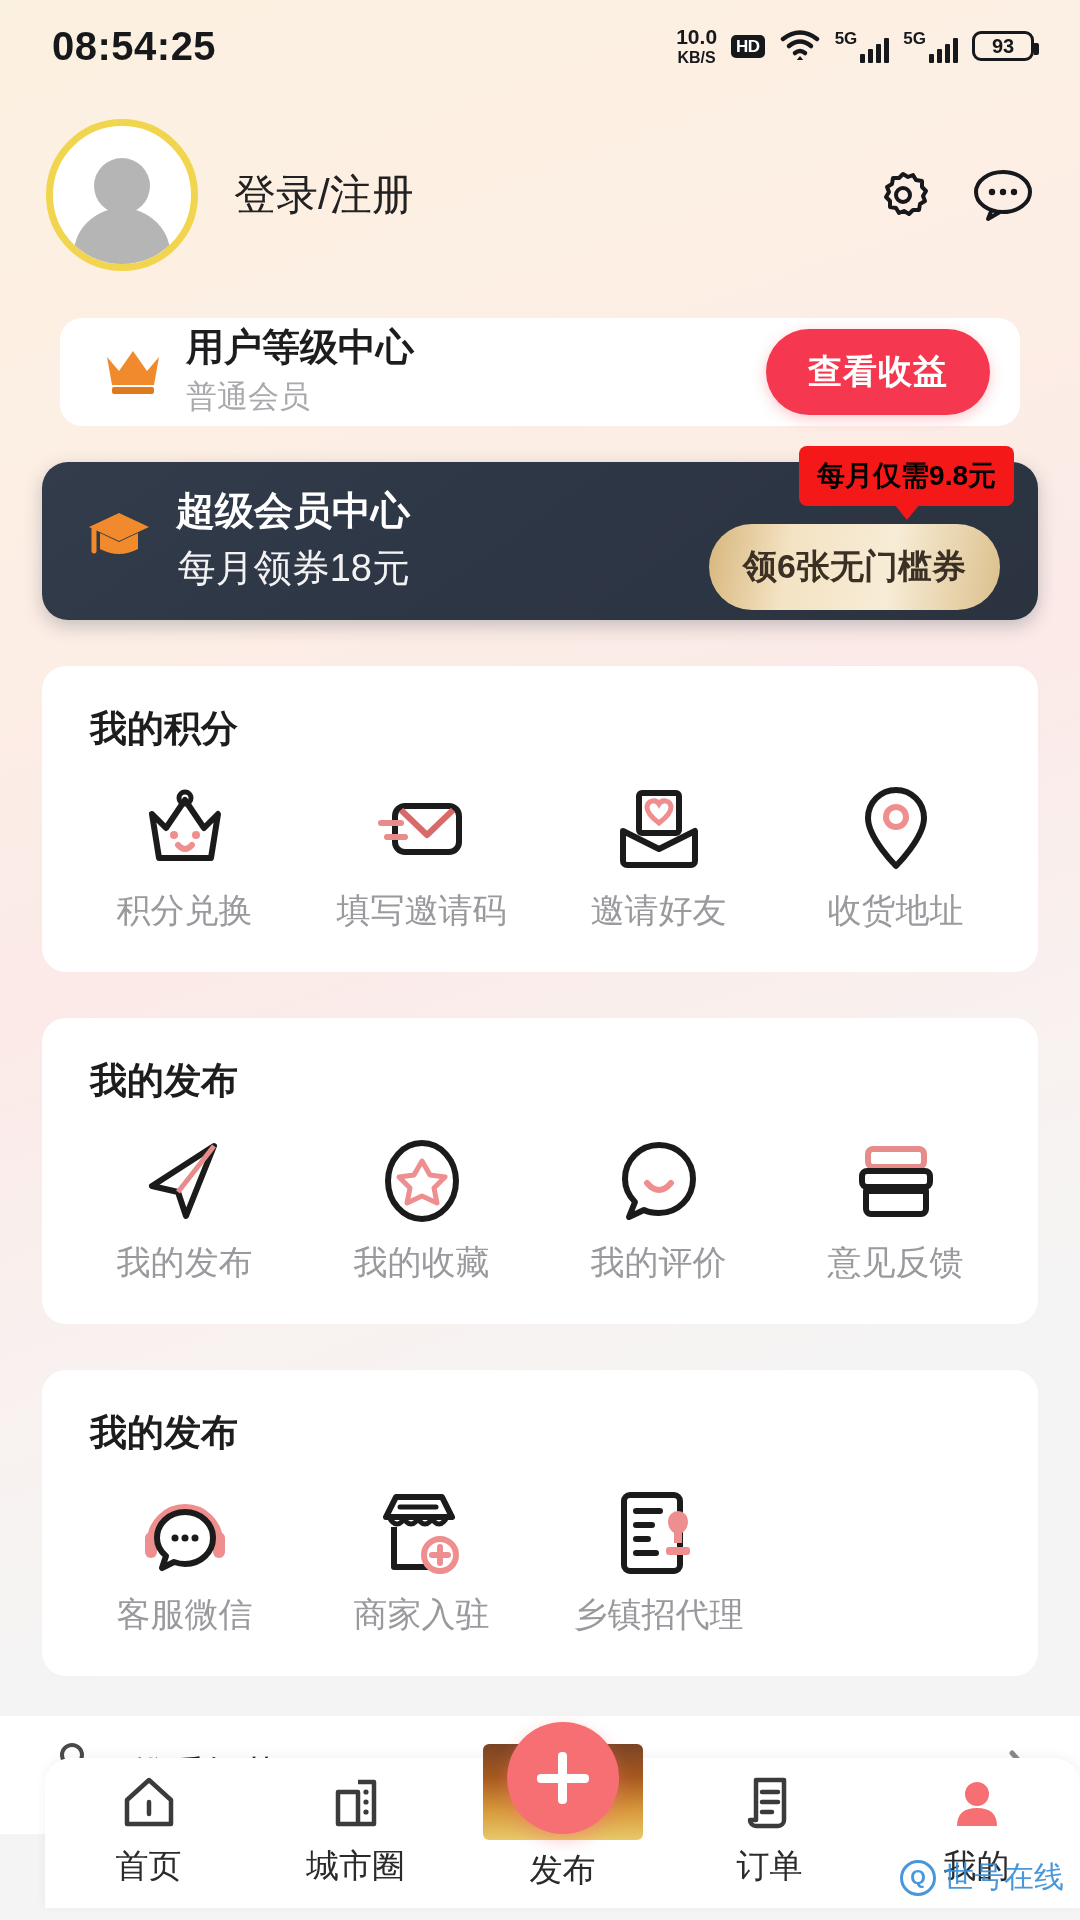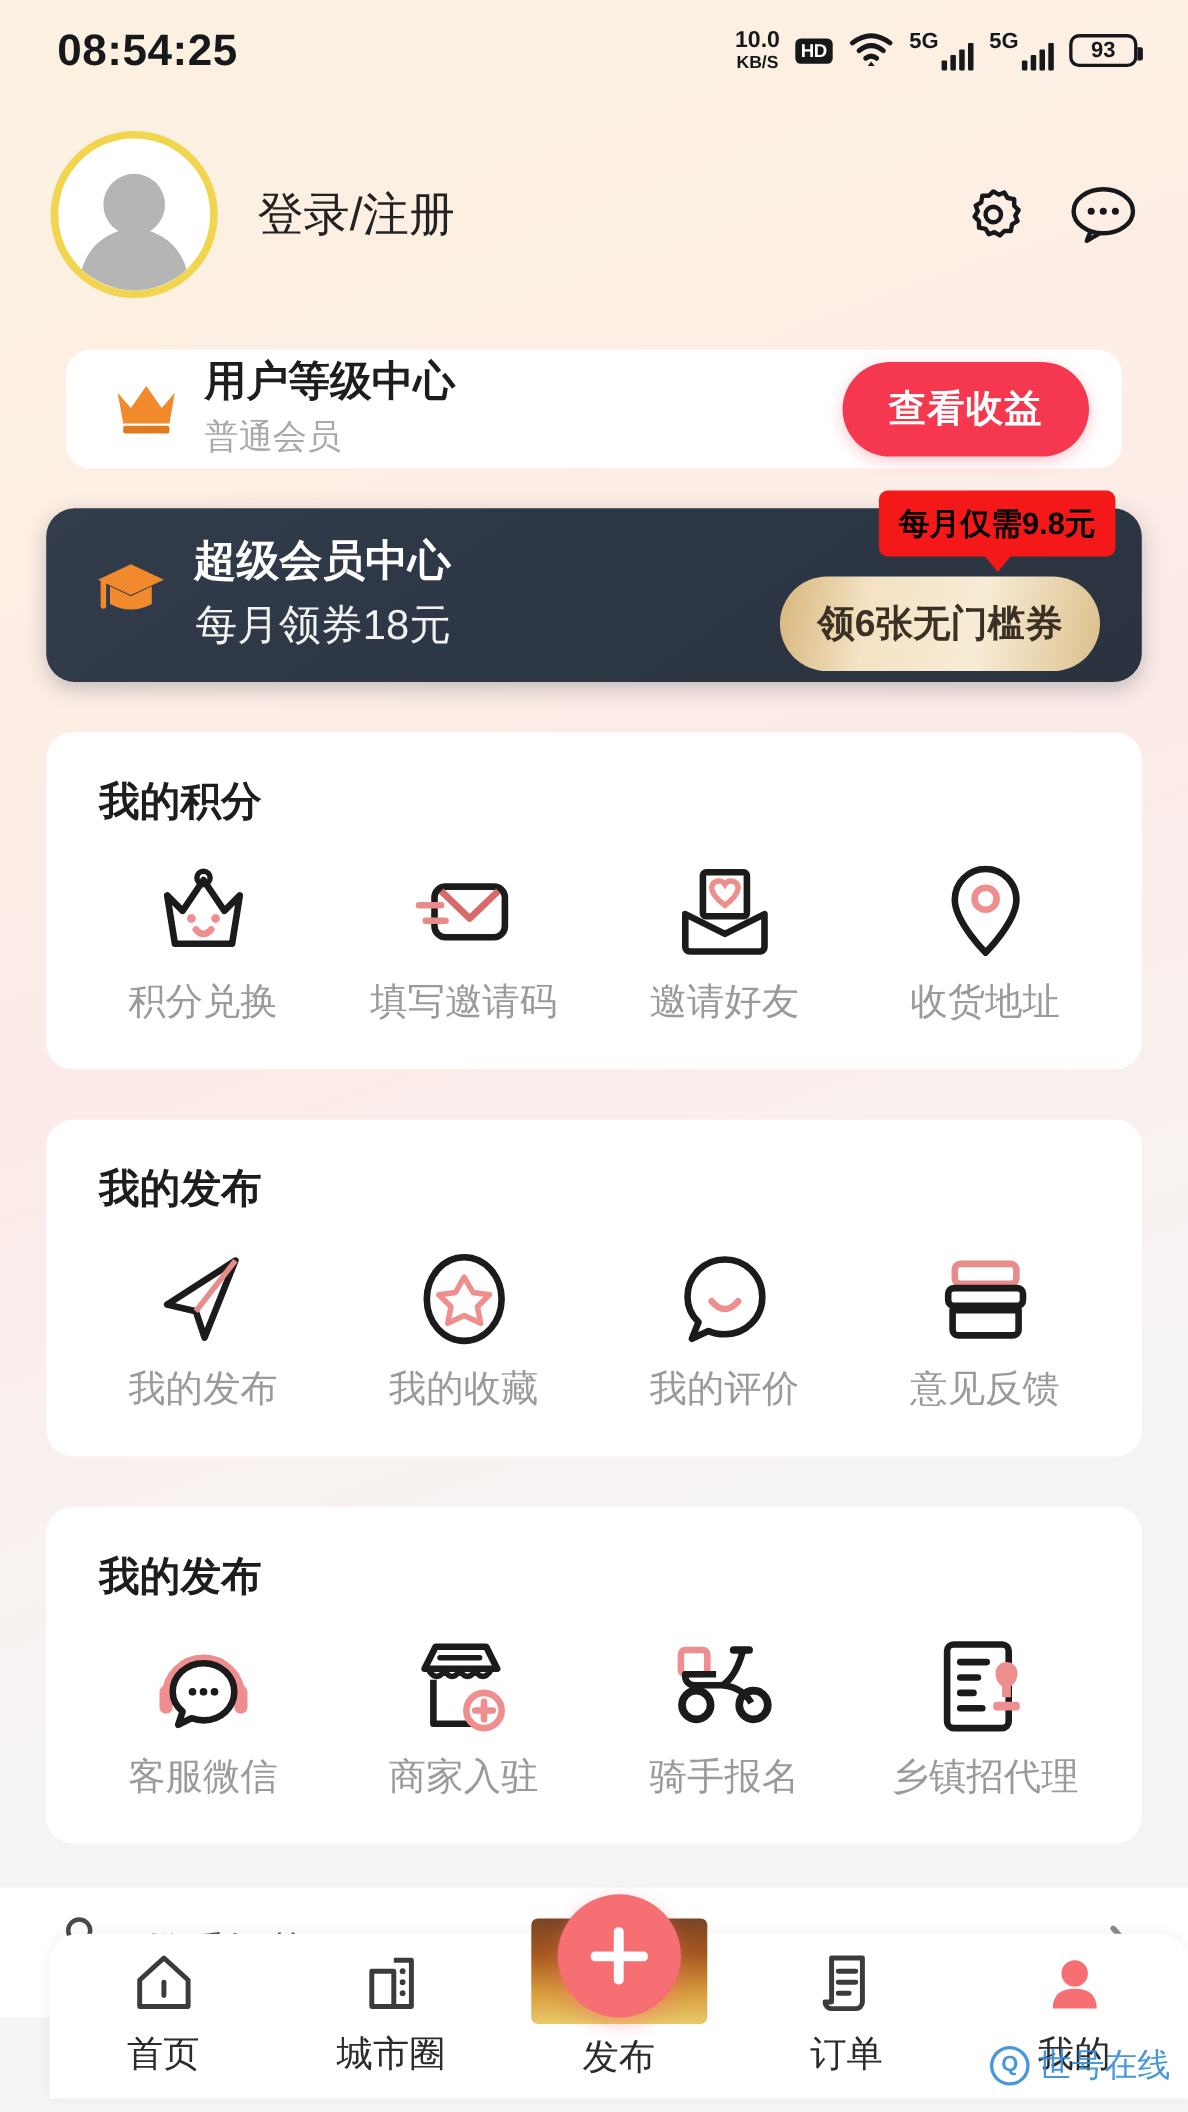--- a/index.html
+++ b/index.html
@@ -32,21 +32,21 @@
     background:#16181c;color:#fff;font-size:17px;font-weight:700;
     border-radius:5px;padding:3px 5px;line-height:1;letter-spacing:-.5px;
   }
   .bars{display:flex;align-items:flex-end;gap:3px;height:26px;}
   .bars i{display:block;width:5px;background:#16181c;border-radius:1px;}
   .bars i:nth-child(1){height:9px}
   .bars i:nth-child(2){height:14px}
   .bars i:nth-child(3){height:19px}
   .bars i:nth-child(4){height:25px}
   .sig{display:flex;align-items:flex-end;gap:3px;}
-  .sig .g{font-size:20px;font-weight:700;color:#16181c;line-height:1;margin-bottom:16px;}
+  .sig .g{font-size:17px;font-weight:700;color:#16181c;line-height:1;margin-bottom:16px;}
   .batt{
     width:62px;height:30px;border:3px solid #16181c;border-radius:9px;
     display:flex;align-items:center;justify-content:center;position:relative;
   }
   .batt span{font-size:20px;font-weight:600;color:#16181c;}
   .batt:after{content:"";position:absolute;right:-8px;top:9px;width:5px;height:12px;background:#16181c;border-radius:0 2px 2px 0;}
 
   
   .profile{ display:flex; align-items:center; padding:26px 46px 0 46px; height:180px;}
   .avatar{
@@ -382,33 +382,20 @@
           <svg width="88" height="88" viewBox="0 0 88 88">
             <path d="M18 8 H64 L74 28 H8 Z" fill="none" stroke="#1b1b1b" stroke-width="6" stroke-linejoin="round"></path>
             <path d="M22 18 H58" stroke="#1b1b1b" stroke-width="5" stroke-linecap="round"></path>
             <path d="M12 30 q7 10 14 0 q7 10 14 0 q7 10 14 0 q7 10 14 0" fill="none" stroke="#1b1b1b" stroke-width="5"></path>
             <path d="M16 38 V78 H52" fill="none" stroke="#1b1b1b" stroke-width="6" stroke-linejoin="round"></path>
             <circle cx="62" cy="66" r="16" fill="none" stroke="#ef8e8e" stroke-width="6"></circle>
             <path d="M62 58 V74 M54 66 H70" stroke="#ef8e8e" stroke-width="6" stroke-linecap="round"></path>
           </svg>
         </span>
         <span class="lb">商家入驻</span>
-      </div>
-      <div class="cell">
-        <span class="ic">
-          <svg width="96" height="82" viewBox="0 0 96 82">
-            <rect x="8" y="8" width="24" height="22" rx="4" fill="none" stroke="#ef8e8e" stroke-width="6"></rect>
-            <path d="M56 8 H70" stroke="#1b1b1b" stroke-width="7" stroke-linecap="round"></path>
-            <path d="M64 10 q-6 22 -18 30 H20 a8 8 0 0 1 -8 -8 v-2 h28" fill="none" stroke="#1b1b1b" stroke-width="6" stroke-linejoin="round"></path>
-            <circle cx="22" cy="58" r="13" fill="none" stroke="#1b1b1b" stroke-width="7"></circle>
-            <circle cx="74" cy="58" r="13" fill="none" stroke="#1b1b1b" stroke-width="7"></circle>
-            <path d="M46 40 q18 2 26 16" fill="none" stroke="#1b1b1b" stroke-width="6"></path>
-          </svg>
-        </span>
-        <span class="lb">骑手报名</span>
       </div>
       <div class="cell">
         <span class="ic">
           <svg width="86" height="88" viewBox="0 0 86 88">
             <path d="M14 6 H58 a6 6 0 0 1 6 6 V76 a6 6 0 0 1 -6 6 H14 a6 6 0 0 1 -6 -6 V12 a6 6 0 0 1 6 -6 Z" fill="none" stroke="#1b1b1b" stroke-width="6"></path>
             <path d="M20 22 H44 M20 36 H36 M20 50 H32 M20 64 H40" stroke="#1b1b1b" stroke-width="6" stroke-linecap="round"></path>
             <path d="M62 22 a10 10 0 0 1 10 10 q0 8 -6 12 v10 h-8 V44 q-6 -4 -6 -12 a10 10 0 0 1 10 -10 Z" fill="#ef8e8e"></path>
             <rect x="50" y="58" width="24" height="8" rx="3" fill="#ef8e8e"></rect>
           </svg>
         </span>

